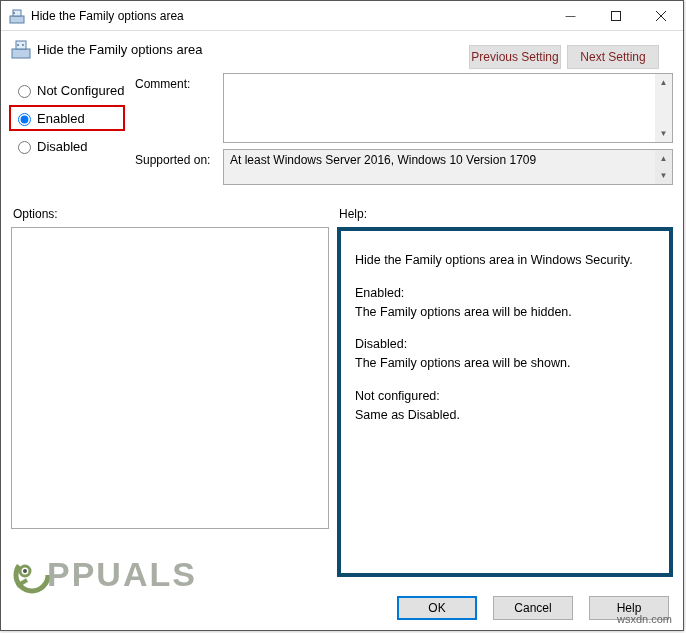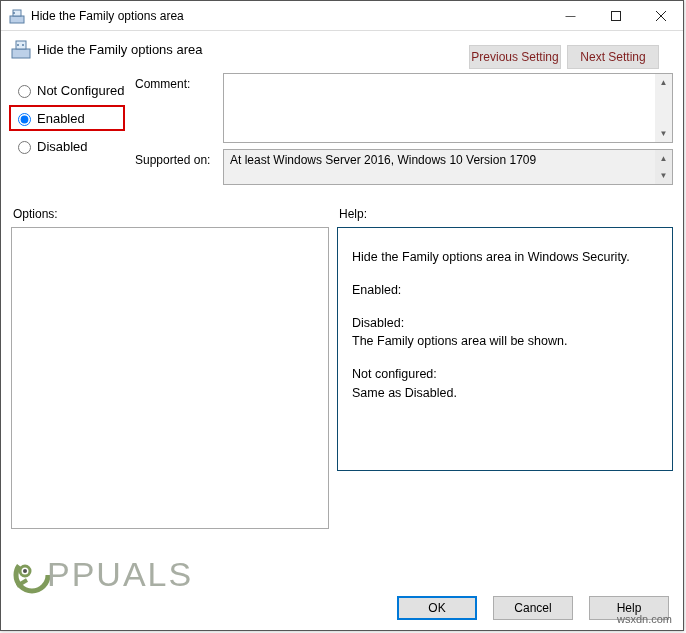--- a/index.html
+++ b/index.html
@@ -159,22 +159,22 @@
     margin-top: 6px;
   }
   .options-panel {
     width: 318px;
     height: 302px;
     border: 1px solid #a9a9a9;
     background: #fff;
   }
   .help-panel {
     flex: 1;
-    height: 244px;
-    border: 1px solid #0c4a6e;
+    height: 350px;
+    border: 4px solid #0c4a6e;
     background: #fff;
     padding: 20px 10px 17px 14px;
     font-size: 12.5px;
     line-height: 1.5;
   }
   .help-panel p { margin: 0 0 14px 0; }
 
   .footer {
     position: absolute;
     bottom: 10px;
@@ -193,21 +193,21 @@
     justify-content: center;
   }
   .footer-btn.primary {
     border: 2px solid #0078d7;
   }
 
   .watermark {
     position: absolute;
     left: 12px; bottom: 36px;
     font-size: 34px;
-    font-weight: 400;
+    font-weight: 700;
     letter-spacing: 2px;
     color: #9aa094;
     opacity: 0.85;
     font-family: Arial, sans-serif;
     display: flex; align-items: center;
   }
   .watermark svg { margin-right: -4px; }
 
   .site-tag {
     position: absolute;
@@ -309,20 +309,21 @@
       <div class="opt-label">Options:</div>
       <div class="help-label">Help:</div>
     </div>
 
     <div class="lower-grid">
       <div class="options-panel"></div>
       <div class="help-panel">
         <p>Hide the Family options area in Windows Security.</p>
         <p>
           <span>Enabled:</span><br>
+          <span>The Family options area will be hidden.</span>
         </p>
         <p>
           <span>Disabled:</span><br>
           <span>The Family options area will be shown.</span>
         </p>
         <p>
           <span>Not configured:</span><br>
           <span>Same as Disabled.</span>
         </p>
       </div>

